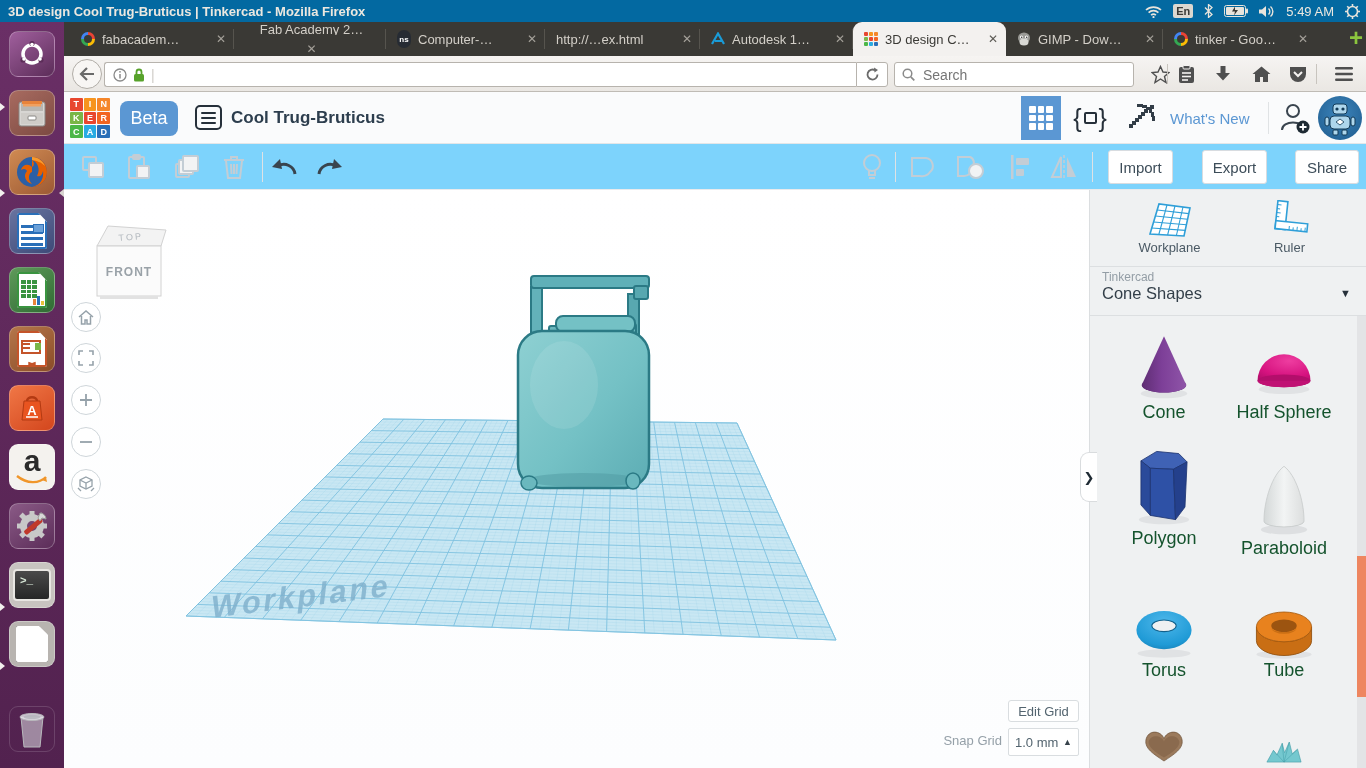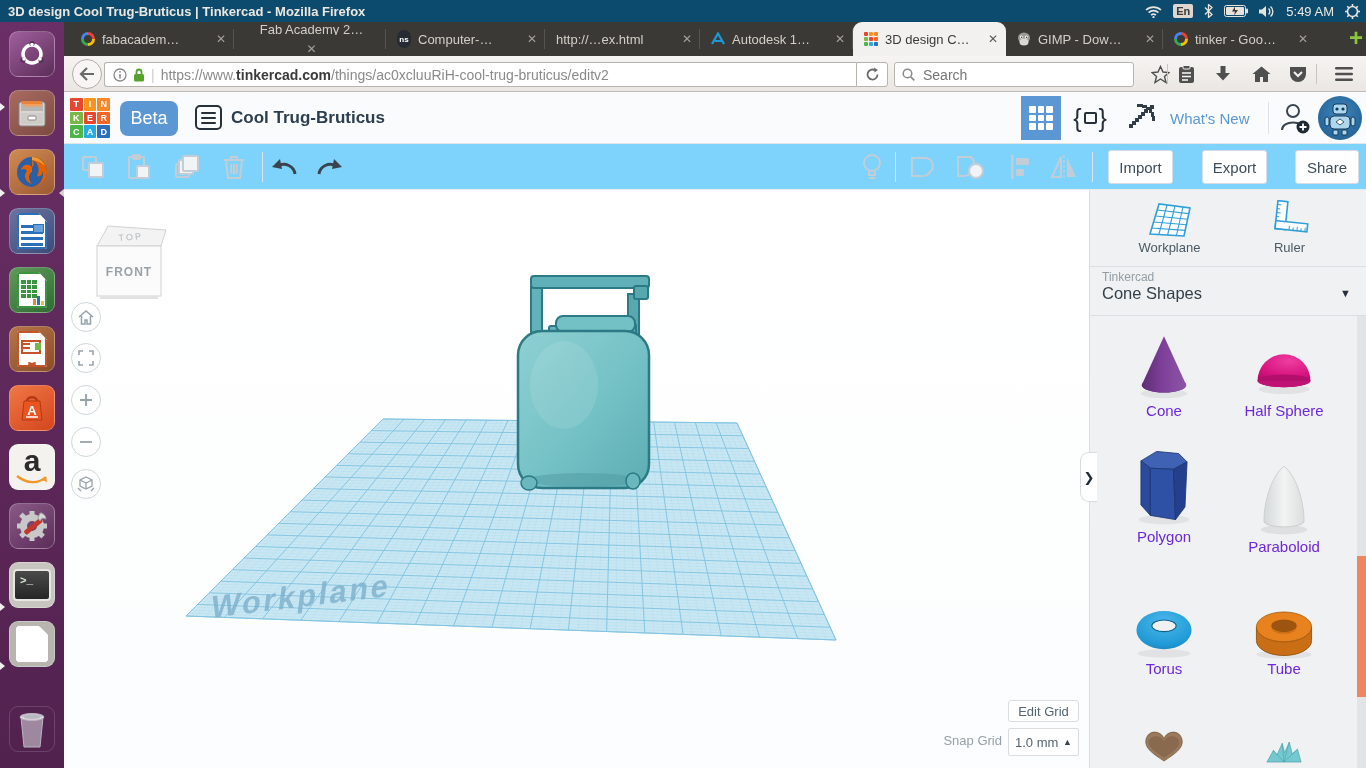--- a/index.html
+++ b/index.html
@@ -1,20 +1,20 @@
 <!DOCTYPE html>
 <html><head>
 <meta charset="utf-8">
 <style>
   html,body{margin:0;padding:0;background:#222;}
   #screen{position:relative;width:1366px;height:768px;overflow:hidden;
     font-family:"Liberation Sans","DejaVu Sans",sans-serif;background:#fff;}
   .abs{position:absolute;}
   
-  .topbar{left:0;top:0;width:1366px;height:22px;background:#0c4a6e;color:#ece8e0;
+  .topbar{left:0;top:0;width:1366px;height:22px;background:#0369a1;color:#ece8e0;
     display:flex;align-items:center;font-size:13px;text-align:right;}
   .topbar-title{margin-left:8px;font-weight:bold;white-space:nowrap;}
   .tray{position:absolute;right:6px;top:0;height:22px;display:flex;align-items:center;gap:11px;}
   .en-box{background:#dcd8d0;color:#3a3935;font-size:11px;font-weight:bold;border-radius:2px;
     padding:1px 3px;line-height:12px;}
   .tray svg{display:block;}
   .tray-time{font-size:13px;}
   
   .launcher{left:0;top:22px;width:64px;height:746px;
     background:linear-gradient(180deg,#6a2f66 0%,#5c2758 60%,#52224f 100%);}
@@ -119,21 +119,21 @@
   .snap-dd .car{font-size:9px;color:#37424b;}
   
   .panel{left:1089px;top:190px;width:277px;height:578px;background:#eff1f2;
     border-left:1px solid #dbdee0;box-sizing:border-box;}
   .p-item-label{font-size:13px;color:#4a5964;text-align:center;}
   .p-div{left:0;width:277px;height:1px;background:#dcdfe1;}
   .p-brand{left:12px;top:80px;font-size:12px;color:#939da5;}
   .p-cat{left:12px;top:94px;font-size:16.5px;color:#333f49;}
   .p-caret{left:250px;top:97px;font-size:11px;color:#26303a;}
   .shape-cell{width:120px;display:flex;flex-direction:column;align-items:center;}
-  .shape-label{font-size:15px;color:#6d28d9;margin-top:0;}
+  .shape-label{font-size:18px;color:#14532d;margin-top:0;}
   .collapse-tab{left:1080px;top:452px;width:17px;height:50px;background:#fff;
     border:1px solid #d9dcde;border-right:none;border-radius:9px 0 0 9px;box-sizing:border-box;
     display:flex;align-items:center;justify-content:center;font-size:13px;color:#1e2a33;z-index:3;}
   .scroll-track{left:267px;top:126px;width:9px;height:452px;background:#e3e4e6;}
   .scroll-thumb{left:267px;top:366px;width:9px;height:141px;background:#ee8660;}
 </style>
 </head>
 <body>
 
 <div id="screen">
@@ -398,21 +398,20 @@
       <svg width="14" height="14" viewBox="0 0 14 14">
           <circle cx="7" cy="7" r="6" stroke="#8a8a8a" stroke-width="1.3" fill="none"></circle>
           <line x1="7" y1="6" x2="7" y2="10.5" stroke="#8a8a8a" stroke-width="1.5"></line>
           <circle cx="7" cy="3.8" r="0.9" fill="#8a8a8a"></circle>
         </svg>
       <svg width="12" height="14" viewBox="0 0 12 14">
           <rect x="1" y="6" width="10" height="7.5" rx="1.5" fill="#57a22b"></rect>
           <path d="M3.5,6 V4 a2.5,2.5 0 0 1 5,0 V6" stroke="#57a22b" stroke-width="1.8" fill="none"></path>
         </svg>
       <span style="color:#d0cdc8;">|</span>
-      <span class="url-txt"><span>https://www.</span><span class="url-domain">tinkercad.com</span><span>/things/ac0xcluuRiH-cool-trug-bruticus/editv2</span></span>
     </div>
     <div class="abs reloadseg">
       <svg width="15" height="15" viewBox="0 0 15 15">
           <path d="M12.5,7.5 A5,5 0 1 1 10,3.2" stroke="#6a6a6a" stroke-width="1.8" fill="none"></path>
           <path d="M9,0.5 L13,3 L9.5,5.5 Z" fill="#6a6a6a"></path>
         </svg>
     </div>
     <div class="abs searchbar">
       <svg width="13" height="13" viewBox="0 0 13 13">
           <circle cx="5.5" cy="5.5" r="4.3" stroke="#8a8a8a" stroke-width="1.5" fill="none"></circle>

